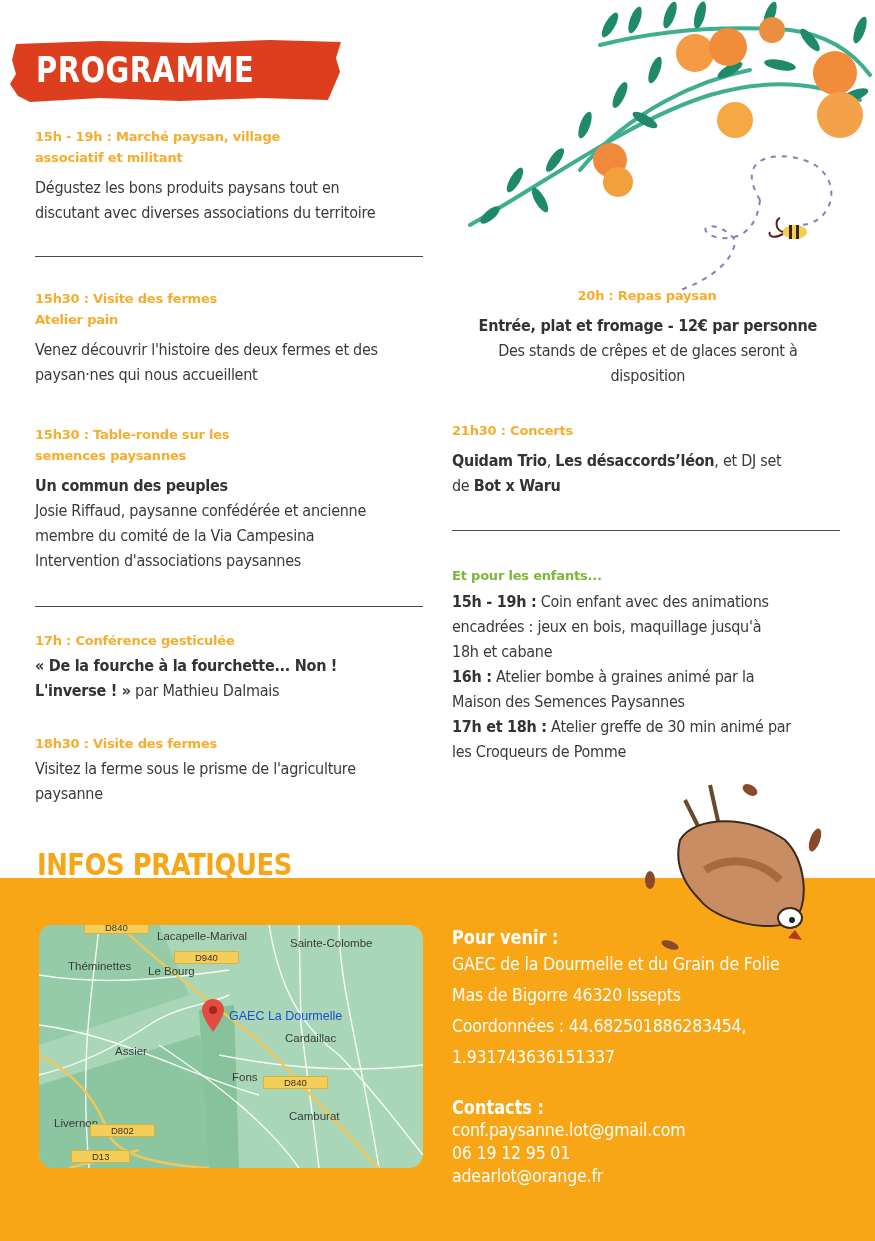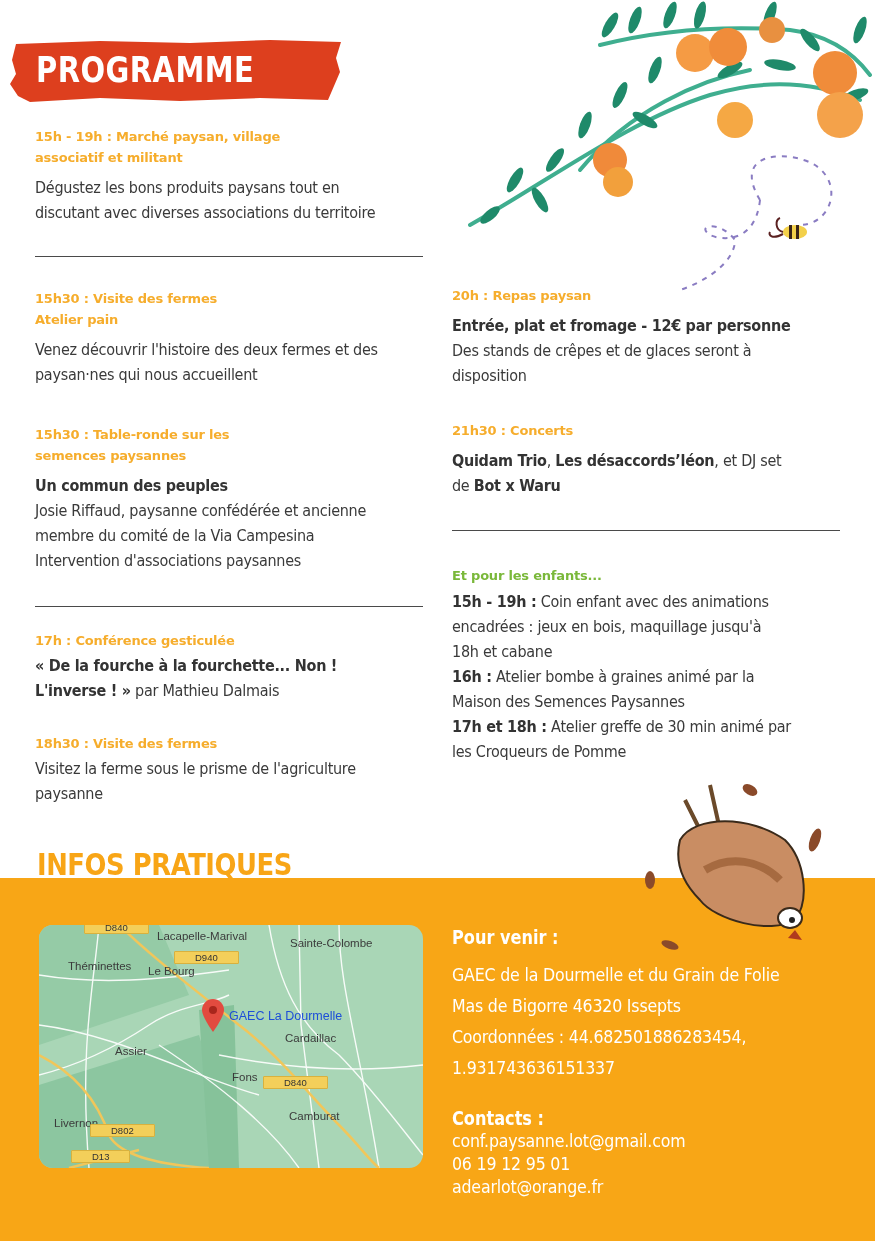--- a/index.html
+++ b/index.html
@@ -99,21 +99,21 @@
 <div class="col col-left" style="top:733px;">
   <div class="ev-title">
     <div>18h30 : Visite des fermes</div>
   </div>
   <div class="ev-text" style="margin-top:3px;">
     <div>Visitez la ferme sous le prisme de l'agriculture</div>
     <div>paysanne</div>
   </div>
 </div>
 
-<div class="col col-right" style="top:285px;">
+<div class="col col-right" style="top:285px;text-align:center;">
   <div class="ev-title">
     <div>20h : Repas paysan</div>
   </div>
   <div class="ev-text gap-s">
     <div><b>Entrée, plat et fromage - 12€ par personne</b></div>
     <div>Des stands de crêpes et de glaces seront à</div>
     <div>disposition</div>
   </div>
 </div>
 
@@ -256,21 +256,21 @@
 
   <svg class="deco" style="left:162px; top:74px;" width="24" height="34" viewBox="0 0 24 34">
     <path d="M12 33 C12 33 1 18 1 11 A11 11 0 0 1 23 11 C23 18 12 33 12 33 Z" fill="#e24b3f"></path>
     <circle cx="12" cy="11" r="4" fill="#a8261c"></circle>
   </svg>
   <span class="pin-label" style="left:190px; top:84px;">GAEC La Dourmelle</span>
 </div>
 
 <div class="info-col">
   <div class="info-heading">Pour venir :</div>
-  <div style="margin-top:11px;">
+  <div style="">
     <div class="info-line">GAEC de la Dourmelle et du Grain de Folie</div>
     <div class="info-line">Mas de Bigorre 46320 Issepts</div>
     <div class="info-line">Coordonnées : 44.682501886283454,</div>
     <div class="info-line">1.931743636151337</div>
   </div>
   <div class="info-heading" style="margin-top:22px;">Contacts :</div>
   <div>
     <div class="contact-line">conf.paysanne.lot@gmail.com</div>
     <div class="contact-line">06 19 12 95 01</div>
     <div class="contact-line">adearlot@orange.fr</div>

